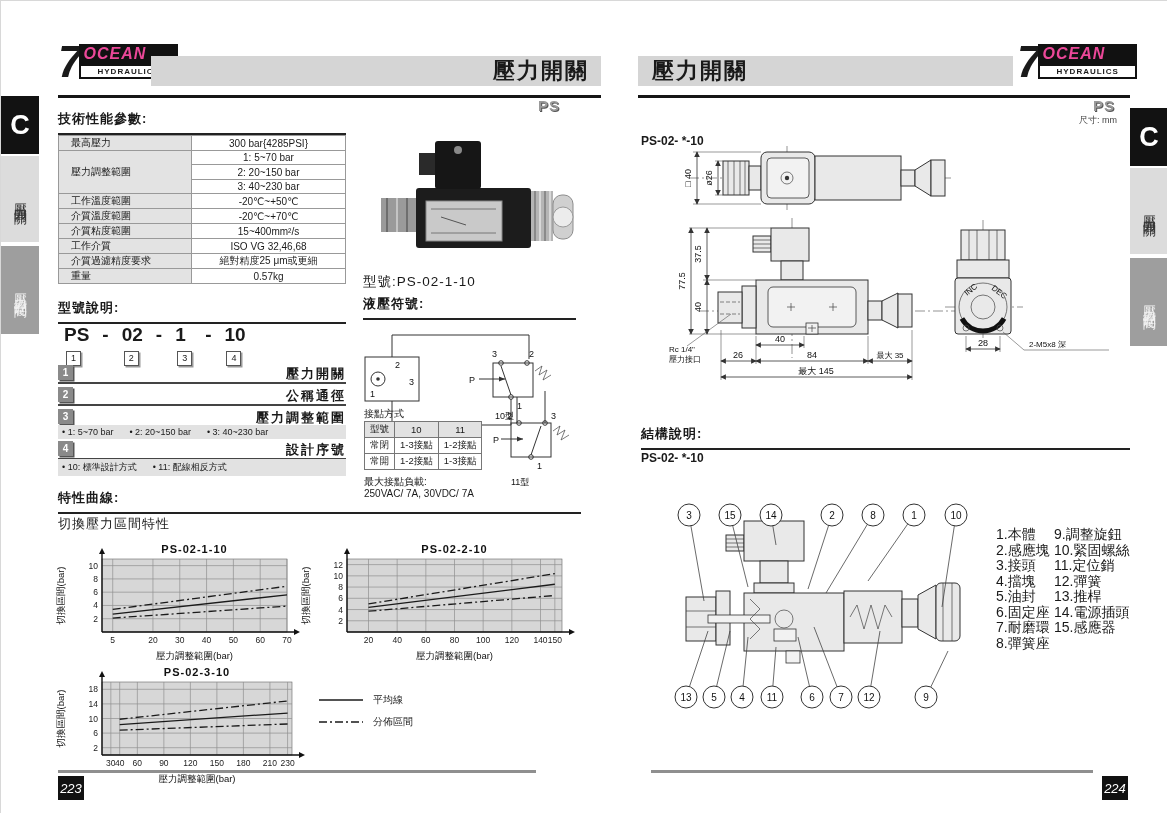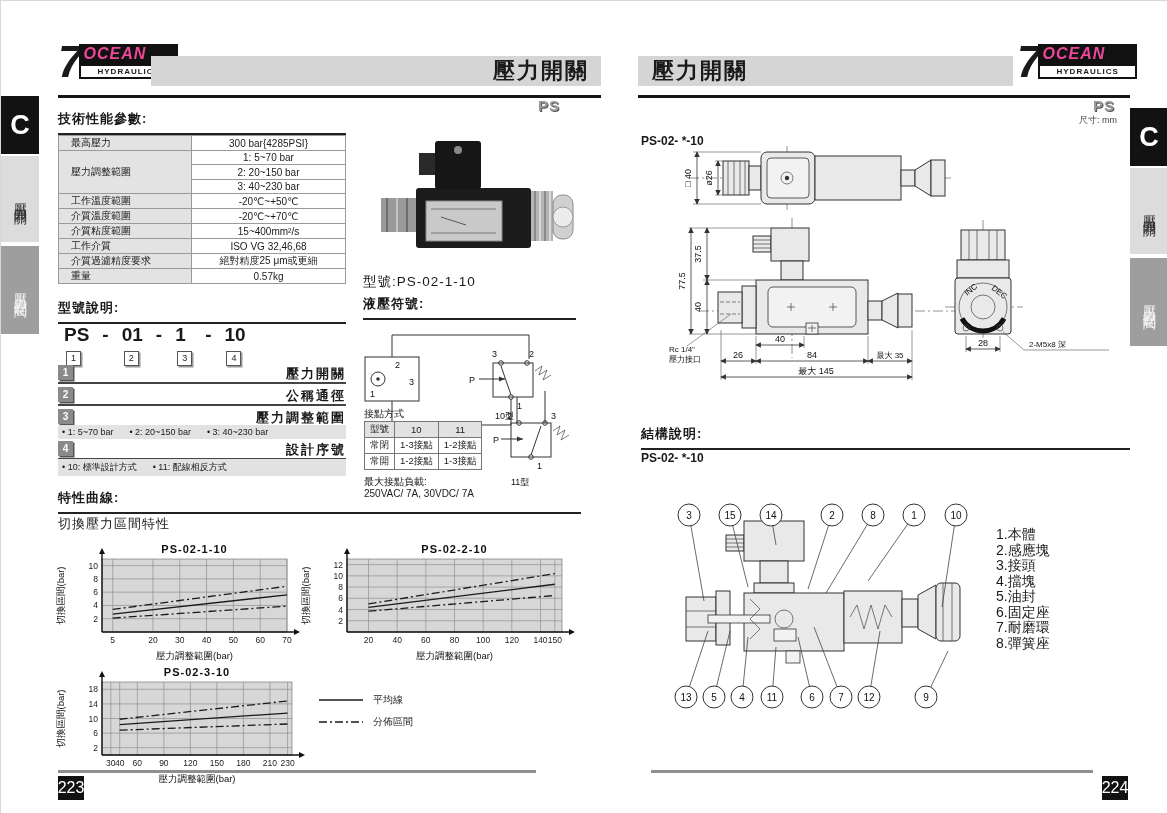--- a/index.html
+++ b/index.html
@@ -63,22 +63,22 @@
   .wire{fill:none;stroke:#333;stroke-width:1;}
   .thin{fill:none;stroke:#444;stroke-width:0.7;}
   .cl{stroke:#666;stroke-width:0.7;stroke-dasharray:10 3 2 3;fill:none;}
   .dim{stroke:#333;stroke-width:0.8;fill:none;}
   .ext{stroke:#555;stroke-width:0.6;fill:none;}
   .dtext{font-size:9px;fill:#111;}
   .dtext-s{font-size:8px;fill:#111;}
   .hsym-t{font-size:9px;fill:#111;}
   .parts{font-size:14px;line-height:15.5px;white-space:nowrap;}
   .footer-line{background:#8f8f8f;height:3px;}
-  .pagebox{width:26px;height:24px;background:#111;color:#fff;font-size:16px;display:flex;
-           align-items:center;justify-content:center;}
+  .pagebox{width:26px;height:24px;background:#111;color:#fff;font-size:13px;display:flex;
+           align-items:center;justify-content:center;font-style:italic;}
 </style>
 </head>
 <body>
 
 <div id="page">
 
   <div class="abs side-c" style="left:0;top:95px;">C</div>
   <div class="abs side-tab tab-light" style="left:0;top:155px;height:86px;">壓力開關</div>
   <div class="abs side-tab tab-dark" style="left:0;top:245px;height:88px;">壓力控制閥</div>
 
@@ -138,21 +138,21 @@
           <td class="tl" rowspan="1">重量</td>
           <td class="tv">0.57kg</td>
         </tr>
       </tbody>
   </table>
 
   <div class="abs sec-h" style="left:57px;top:298px;width:288px;">型號說明:</div>
   <div class="abs mrow" style="left:63px;top:325px;">
       <span class="mseg"><span class="mtxt">PS</span><span class="mbox">1</span></span>
       <span class="mdash">-</span>
-      <span class="mseg"><span class="mtxt">01</span><span class="mbox">2</span></span>
+      <span class="mseg"><span class="mtxt">02</span><span class="mbox">2</span></span>
       <span class="mdash">-</span>
       <span class="mseg"><span class="mtxt">1</span><span class="mbox">3</span></span>
       <span class="mdash">-</span>
       <span class="mseg"><span class="mtxt">10</span><span class="mbox">4</span></span>
     </div>
   <div class="abs" style="left:57px;top:0;">
       <div class="item-row abs" style="left: 0px; top: 364px;">
         <span class="numbox">1</span>
         <span class="item-label">壓力開關</span>
       </div>
@@ -606,17 +606,26 @@
   <div class="abs parts" style="left:995px;top:526px;">
       <div>1.本體</div>
       <div>2.感應塊</div>
       <div>3.接頭</div>
       <div>4.擋塊</div>
       <div>5.油封</div>
       <div>6.固定座</div>
       <div>7.耐磨環</div>
       <div>8.彈簧座</div>
     </div>
+  <div class="abs parts" style="left:1053px;top:526px;">
+      <div>9.調整旋鈕</div>
+      <div>10.緊固螺絲</div>
+      <div>11.定位銷</div>
+      <div>12.彈簧</div>
+      <div>13.推桿</div>
+      <div>14.電源插頭</div>
+      <div>15.感應器</div>
+    </div>
 
   <div class="abs footer-line" style="left:650px;top:769px;width:442px;"></div>
   <div class="abs pagebox" style="left:1101px;top:775px;">224</div>
 
 </div>
 
 </body></html>

